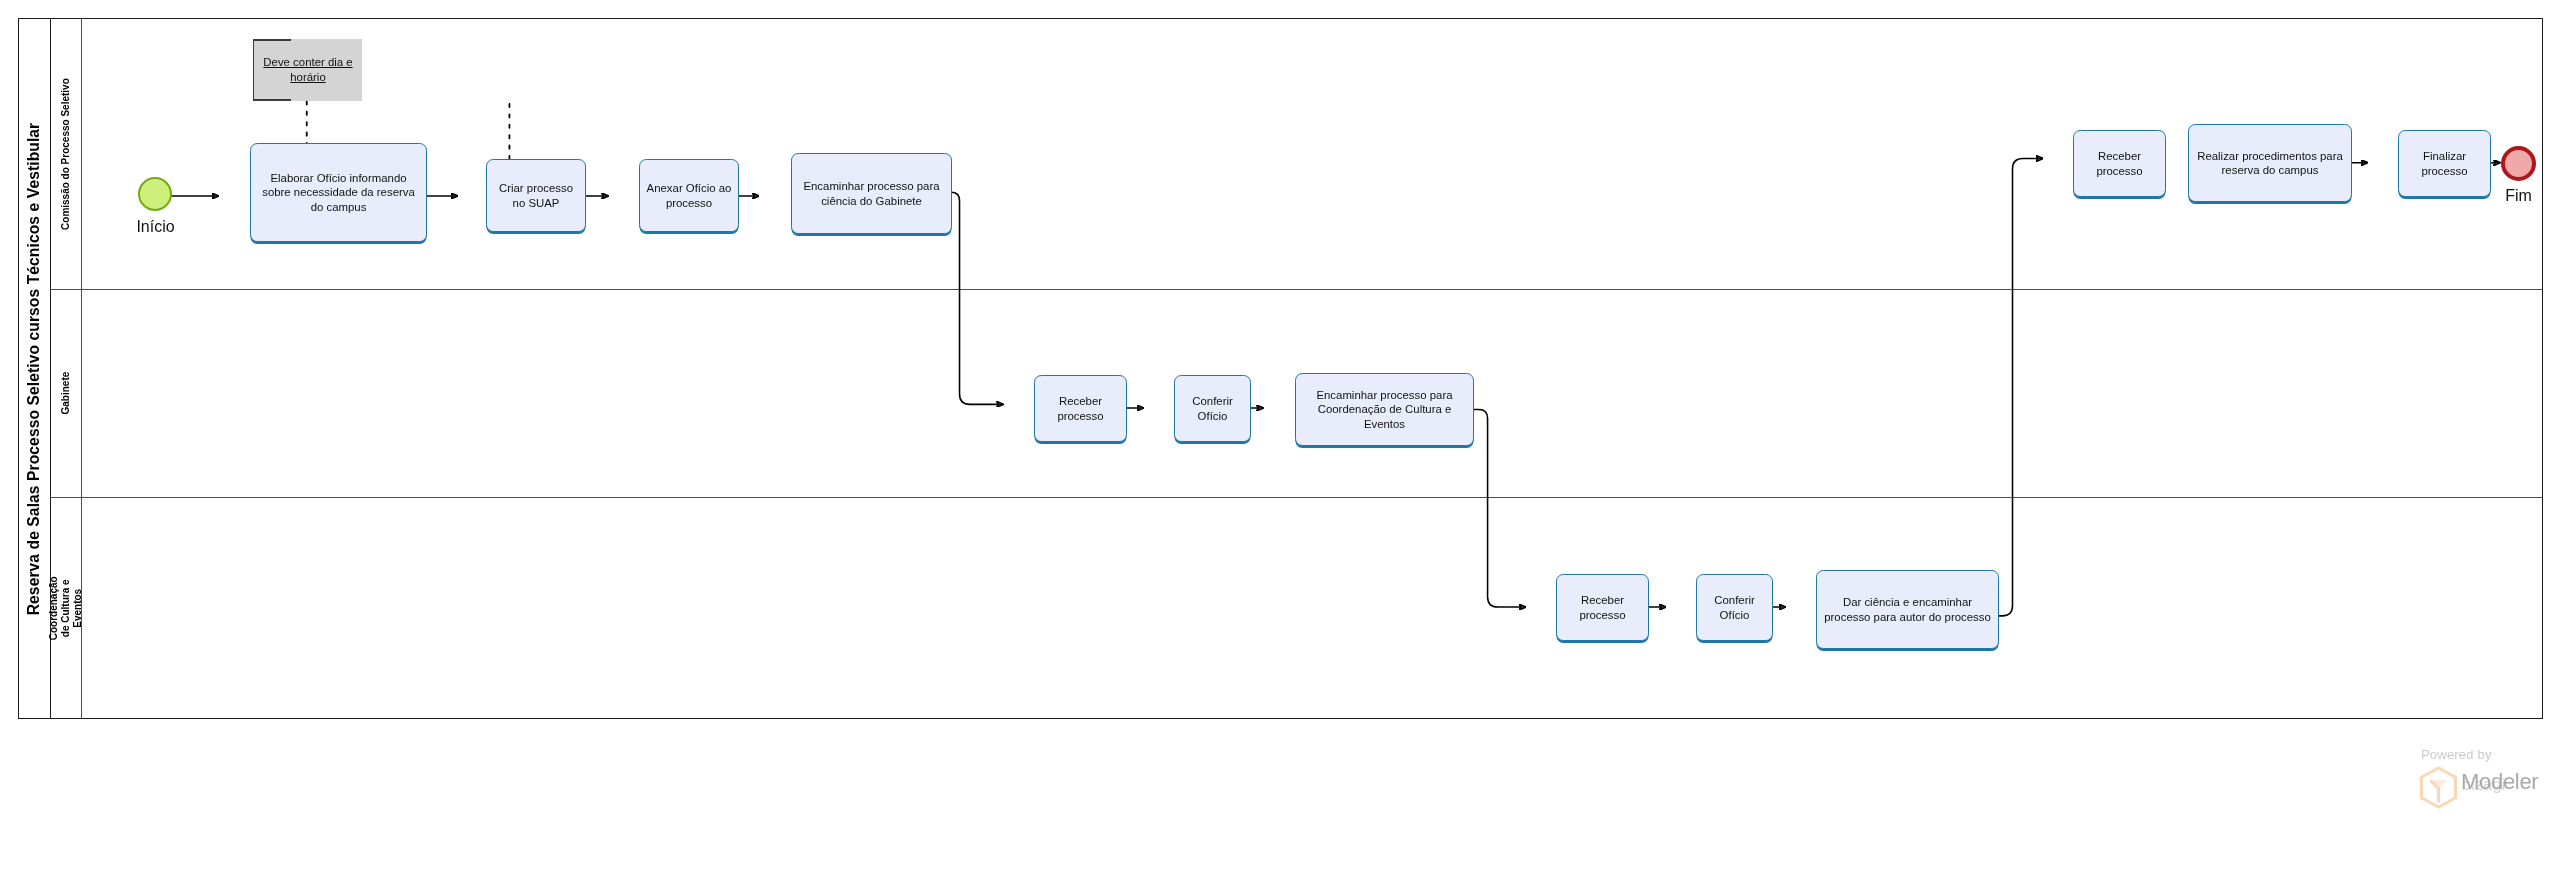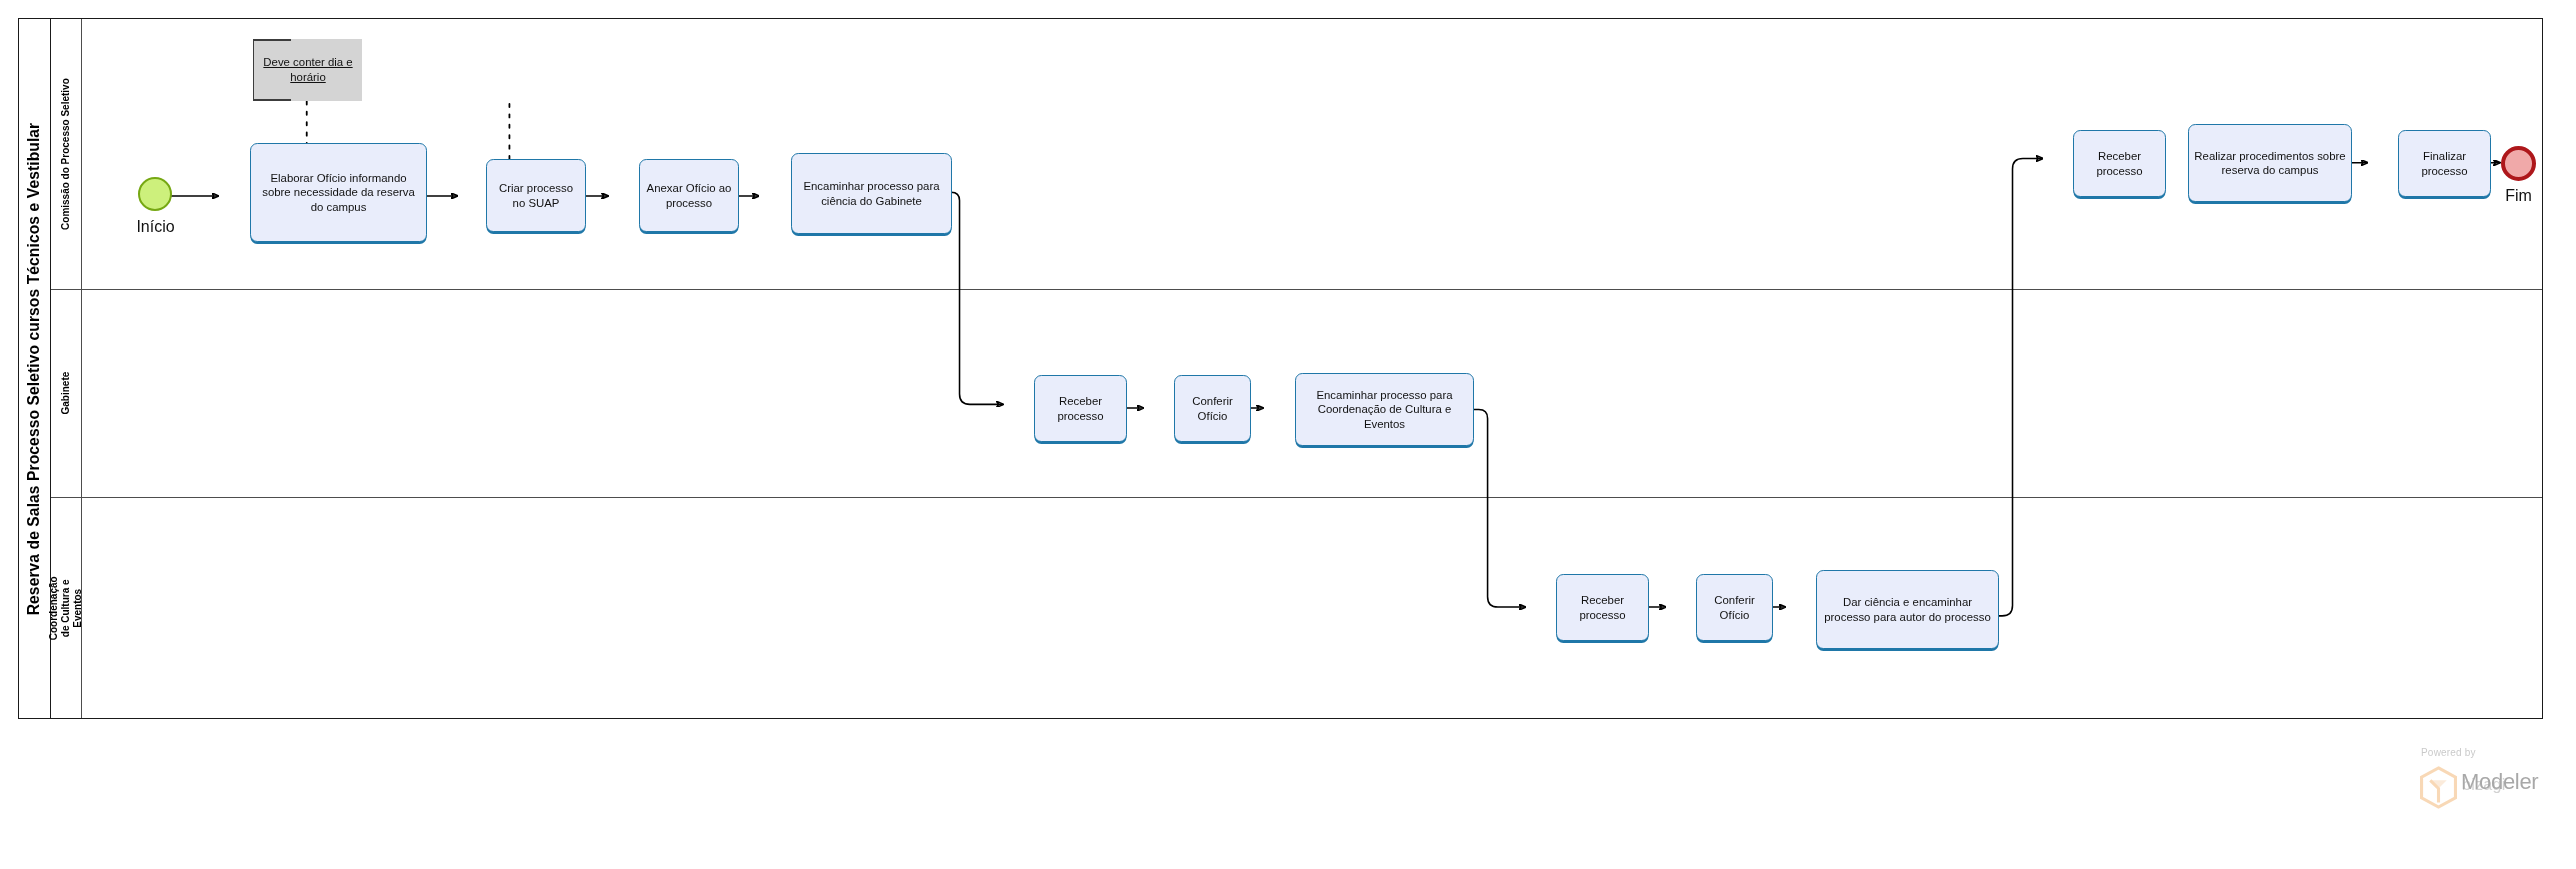--- a/index.html
+++ b/index.html
@@ -126,21 +126,21 @@
   #wires .assoc{stroke-dasharray:6 14;stroke-width:3.5;stroke-linecap:round;}
 
   
   .watermark{
     position:absolute;
     left:2401px;top:747px;
     width:156px;height:62px;
     opacity:.62;
   }
   .wm-powered{
-    font-size:10px;color:#a9a9a9;letter-spacing:0.2px;
+    font-size:13px;color:#a9a9a9;letter-spacing:0.2px;
     position:absolute;left:20px;top:0;
   }
   .wm-bizagi{
     position:absolute;left:61px;top:29px;
     font-size:16px;color:#b6b6b6;letter-spacing:0.3px;
   }
   .wm-modeler{
     position:absolute;left:60px;top:22px;
     font-size:22px;color:#737373;letter-spacing:-0.3px;
   }
@@ -227,21 +227,21 @@
   <div class="node task" style="left:222px;top:143px;width:177px;height:99px;">Elaborar Ofício informando sobre necessidade da reserva do campus</div>
 
   <div class="node task" style="left:458px;top:159px;width:100px;height:73px;">Criar processo no SUAP</div>
 
   <div class="node task" style="left:611px;top:159px;width:100px;height:73px;">Anexar Ofício ao processo</div>
 
   <div class="node task" style="left:763px;top:153px;width:161px;height:81px;">Encaminhar processo para ciência do Gabinete</div>
 
   <div class="node task" style="left:2045px;top:130px;width:93px;height:67px;">Receber processo</div>
 
-  <div class="node task" style="left:2160px;top:124px;width:164px;height:78px;">Realizar procedimentos sobre reserva do campus</div>
+  <div class="node task" style="left:2160px;top:124px;width:164px;height:78px;">Realizar procedimentos para reserva do campus</div>
 
   <div class="node task" style="left:2370px;top:130px;width:93px;height:67px;">Finalizar processo</div>
 
   <div class="node event end" style="left:2501px;top:146px;width:35px;height:35px;"></div>
   <div class="event-label" style="left:2482px;top:187px;width:73px;">Fim</div>
 
   <div class="node task" style="left:1006px;top:375px;width:93px;height:67px;">Receber processo</div>
 
   <div class="node task" style="left:1146px;top:375px;width:77px;height:67px;">Conferir Ofício</div>
 

